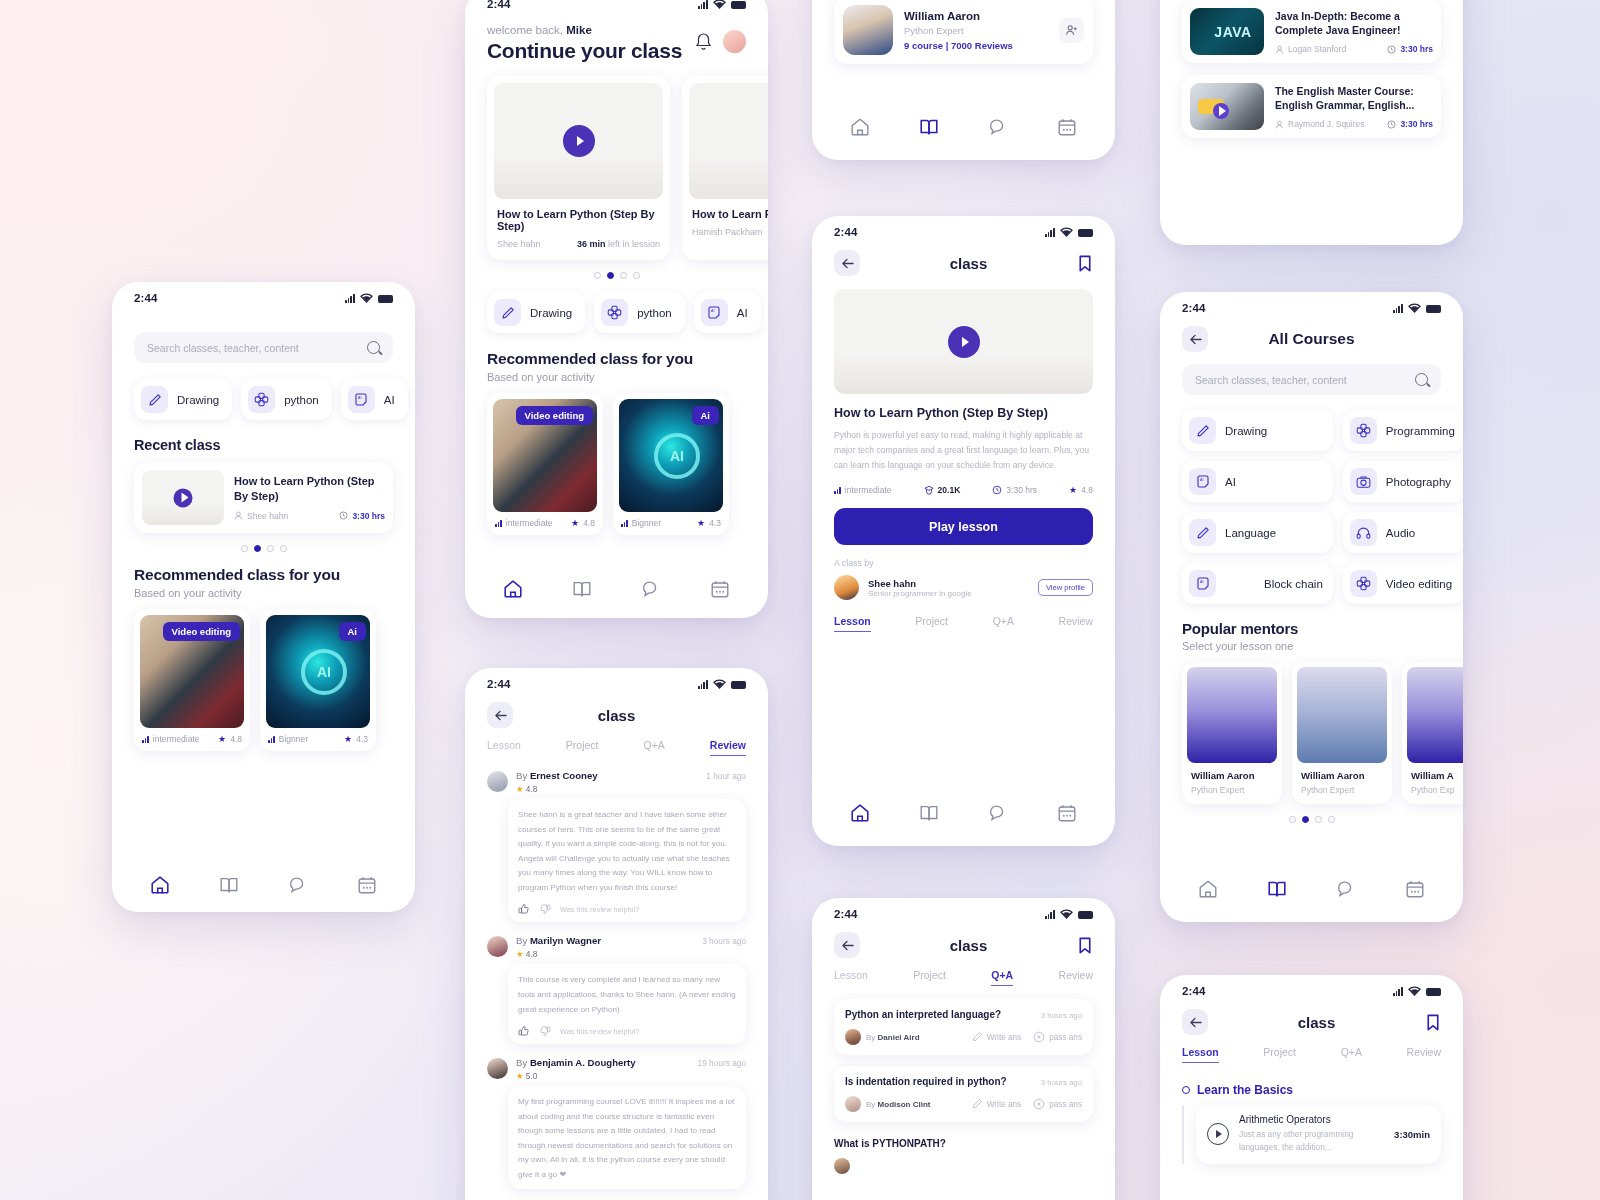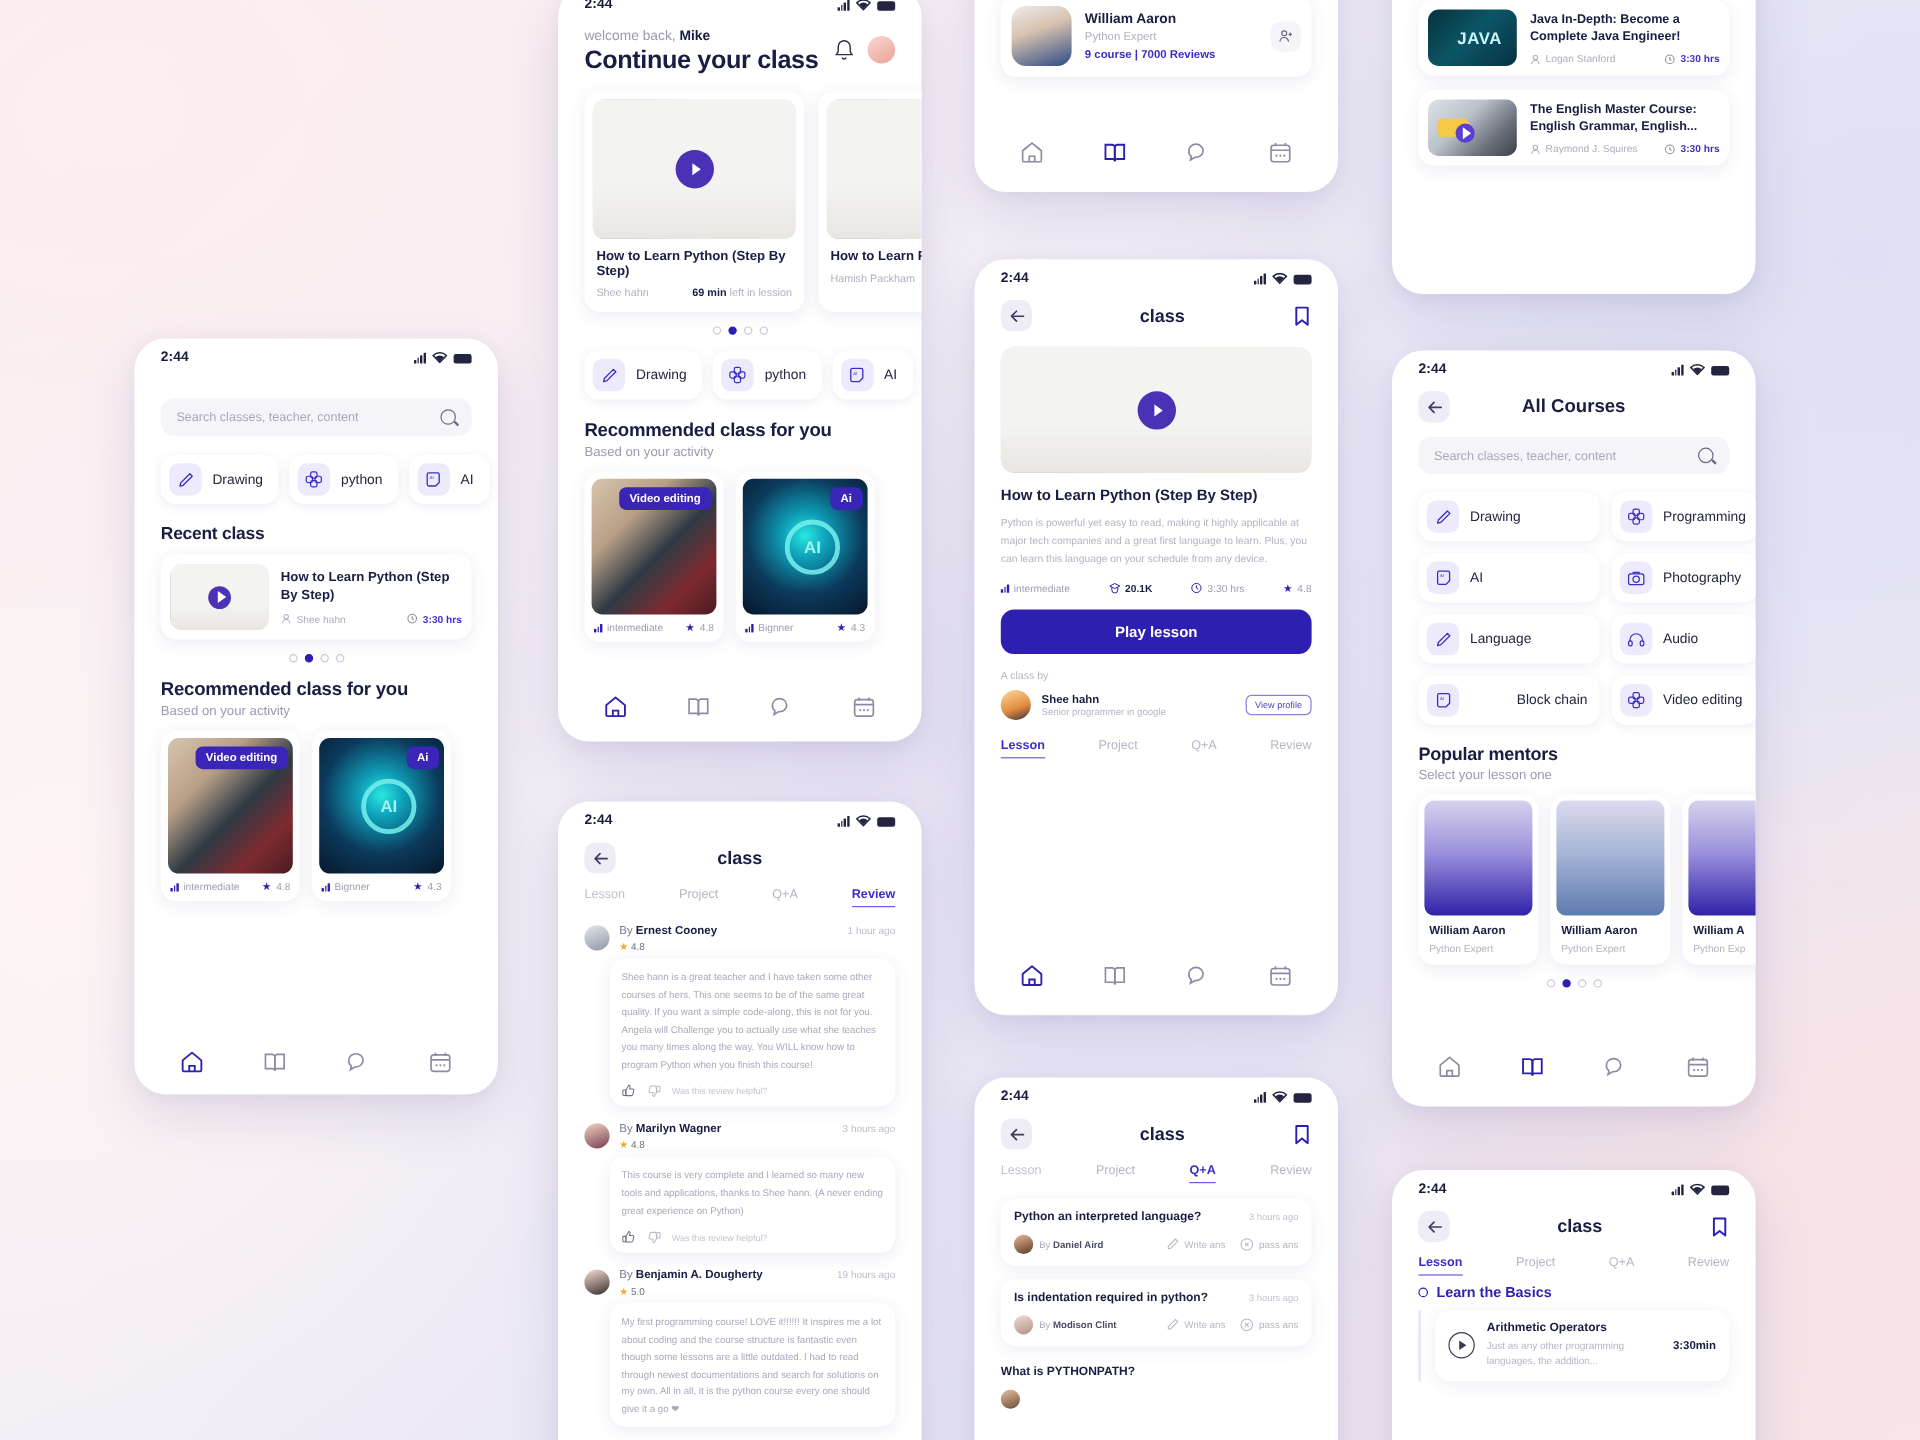--- a/index.html
+++ b/index.html
@@ -313,21 +313,21 @@
 
       <div style="display:flex;gap:12px;margin-top:13px;">
         <div class="card" style="width:183px;flex:none;padding:7px 7px 0;">
           <div class="thumb ph-py" style="height:116px;">
             <span class="play" style="width:32px;height:32px;"></span>
           </div>
           <div style="padding:9px 3px 11px;">
             <div style="font-size:11px;font-weight:600;color:#1b1c41;">How to Learn Python (Step By Step)</div>
             <div style="display:flex;justify-content:space-between;align-items:center;margin-top:7px;font-size:9px;color:#b0b0c2;">
               <span>Shee hahn</span>
-              <span><b style="color:#1b1c41;">69 min</b>
+              <span><b style="color:#1b1c41;">36 min</b>
                 <span>left in lession</span></span>
             </div>
           </div>
         </div>
         <div class="card" style="width:183px;flex:none;padding:7px 7px 0;">
           <div class="thumb ph-py" style="height:116px;"></div>
           <div style="padding:9px 3px 11px;">
             <div style="font-size:11px;font-weight:600;color:#1b1c41;">How to Learn P</div>
             <div style="margin-top:7px;font-size:9px;color:#b0b0c2;">Hamish Packham</div>
           </div>
@@ -1080,33 +1080,33 @@
           </svg>
       </div>
 
       <div style="display:flex;justify-content:space-between;margin-top:11px;">
         <span style="font-size:10.5px;font-weight:700;color:#3a2fc4;border-bottom:1.8px solid #6a5ce0;padding-bottom:4px;">Lesson</span>
         <span style="font-size:10.5px;color:#b6b6c6;">Project</span>
         <span style="font-size:10.5px;color:#b6b6c6;">Q+A</span>
         <span style="font-size:10.5px;color:#b6b6c6;">Review</span>
       </div>
 
-      <div style="display:flex;align-items:center;gap:7px;margin-top:7px;">
+      <div style="display:flex;align-items:center;gap:7px;margin-top:20px;">
         <span style="width:8px;height:8px;border-radius:50%;border:1.8px solid #2d1fb0;display:block;"></span>
         <span style="font-size:12px;font-weight:700;color:#2d1fb0;">Learn the Basics</span>
       </div>
 
       <div style="position:relative;padding-left:14px;margin-top:8px;">
         <span class="vline"></span>
         <div class="card" style="padding:9px 11px;display:flex;align-items:center;gap:10px;">
           <span style="width:22px;height:22px;border-radius:50%;border:1.4px solid #3a3a55;display:flex;align-items:center;justify-content:center;flex:none;">
             <span style="border-left:6px solid #3a3a55;border-top:4px solid transparent;border-bottom:4px solid transparent;margin-left:2px;"></span>
           </span>
           <div style="flex:1;min-width:0;">
-            <div style="font-size:10px;font-weight:700;color:#1b1c41;">Arithmetic Operators</div>
+            <div style="font-size:10px;font-weight:400;color:#1b1c41;">Arithmetic Operators</div>
             <div style="font-size:8.3px;color:#b5b5c6;line-height:1.6;margin-top:3px;">Just as any other programming languages, the addition...</div>
           </div>
           <span style="font-size:9.5px;font-weight:700;color:#1b1c41;flex:none;">3:30min</span>
         </div>
       </div>
     </div>
   </div>
 </div>
 
 </body></html>

